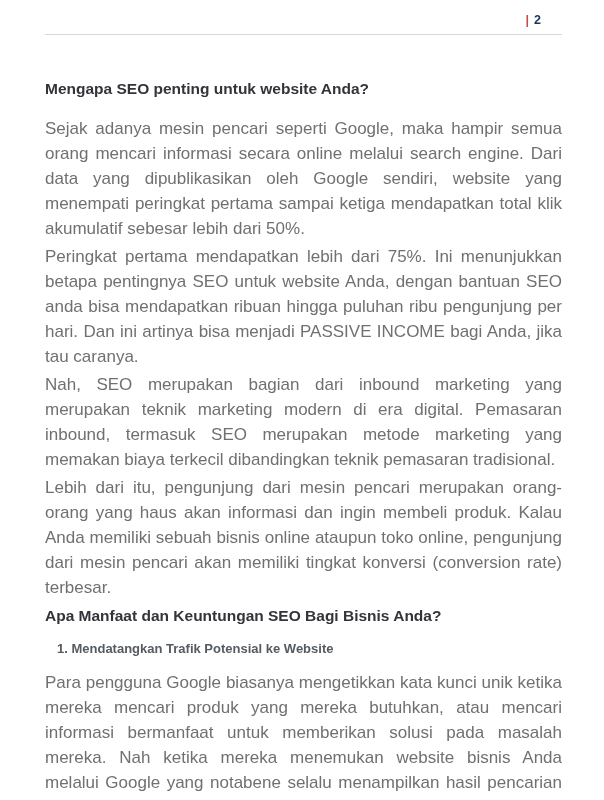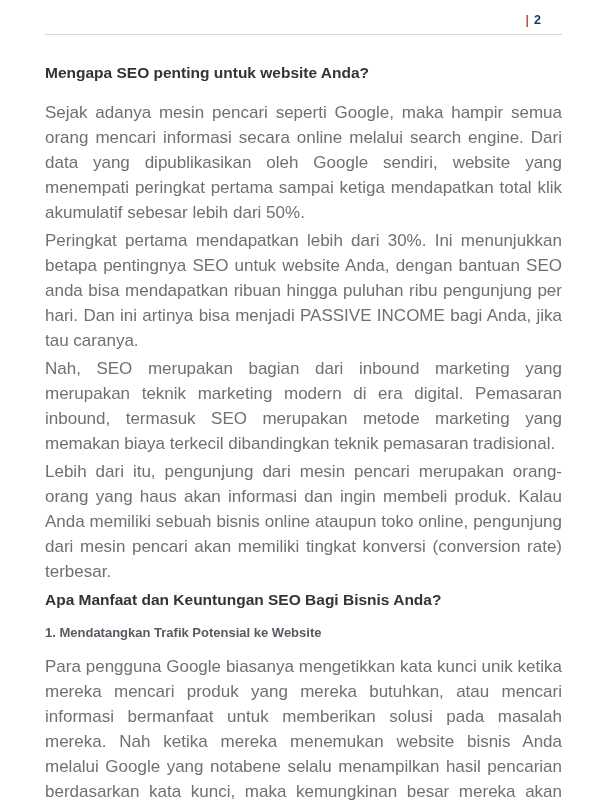--- a/index.html
+++ b/index.html
@@ -24,50 +24,50 @@
     font-weight: bold;
   }
   .header .sep { color: #c0504d; margin-right: 5px; }
   .header .num { color: #17365d; }
   .content { margin: 0 42px 0 45px; }
   h1 {
     font-size: 15.5px;
     line-height: 20px;
     font-weight: bold;
     color: #33333a;
-    margin: 28px 0 17px 0;
+    margin: 44px 0 17px 0;
   }
   h1.second { margin: 6px 0 14px 0; }
   p {
     font-size: 17px;
     line-height: 25px;
     color: #707070;
     text-align: justify;
     margin: 0 0 3px 0;
   }
   h3 {
     font-size: 13px;
     line-height: 18px;
     font-weight: bold;
     color: #555b60;
-    margin: 13px 0 12px 0;
+    margin: 13px 0 12px 12px;
   }
   h3.last { margin-top: 4px; }
 </style>
 </head>
 <body>
 
 <div class="page">
   <div class="header">
     <span class="sep">|</span>
     <span class="num">2</span>
   </div>
   <div class="content">
     <h1>Mengapa SEO penting untuk website Anda?</h1>
     <p>Sejak adanya mesin pencari seperti Google, maka hampir semua orang mencari informasi secara online melalui search engine. Dari data yang dipublikasikan oleh Google sendiri, website yang menempati peringkat pertama sampai ketiga mendapatkan total klik akumulatif sebesar lebih dari 50%.</p>
-    <p>Peringkat pertama mendapatkan lebih dari 30%. Ini menunjukkan betapa pentingnya SEO untuk website Anda, dengan bantuan SEO anda bisa mendapatkan ribuan hingga puluhan ribu pengunjung per hari. Dan ini artinya bisa menjadi PASSIVE INCOME bagi Anda, jika tau caranya.</p>
+    <p>Peringkat pertama mendapatkan lebih dari 75%. Ini menunjukkan betapa pentingnya SEO untuk website Anda, dengan bantuan SEO anda bisa mendapatkan ribuan hingga puluhan ribu pengunjung per hari. Dan ini artinya bisa menjadi PASSIVE INCOME bagi Anda, jika tau caranya.</p>
     <p>Nah, SEO merupakan bagian dari inbound marketing yang merupakan teknik marketing modern di era digital. Pemasaran inbound, termasuk SEO merupakan metode marketing yang memakan biaya terkecil dibandingkan teknik pemasaran tradisional.</p>
     <p>Lebih dari itu, pengunjung dari mesin pencari merupakan orang-orang yang haus akan informasi dan ingin membeli produk. Kalau Anda memiliki sebuah bisnis online ataupun toko online, pengunjung dari mesin pencari akan memiliki tingkat konversi (conversion rate) terbesar.</p>
     <h1 class="second">Apa Manfaat dan Keuntungan SEO Bagi Bisnis Anda?</h1>
     <h3>1. Mendatangkan Trafik Potensial ke Website</h3>
     <p>Para pengguna Google biasanya mengetikkan kata kunci unik ketika mereka mencari produk yang mereka butuhkan, atau mencari informasi bermanfaat untuk memberikan solusi pada masalah mereka. Nah ketika mereka menemukan website bisnis Anda melalui Google yang notabene selalu menampilkan hasil pencarian berdasarkan kata kunci, maka kemungkinan besar mereka akan menjadi customer Anda karena mereka mengetikkan kata kunci yang relevan dengan bisnis Anda.</p>
   </div>
 </div>
 
 </body></html>

